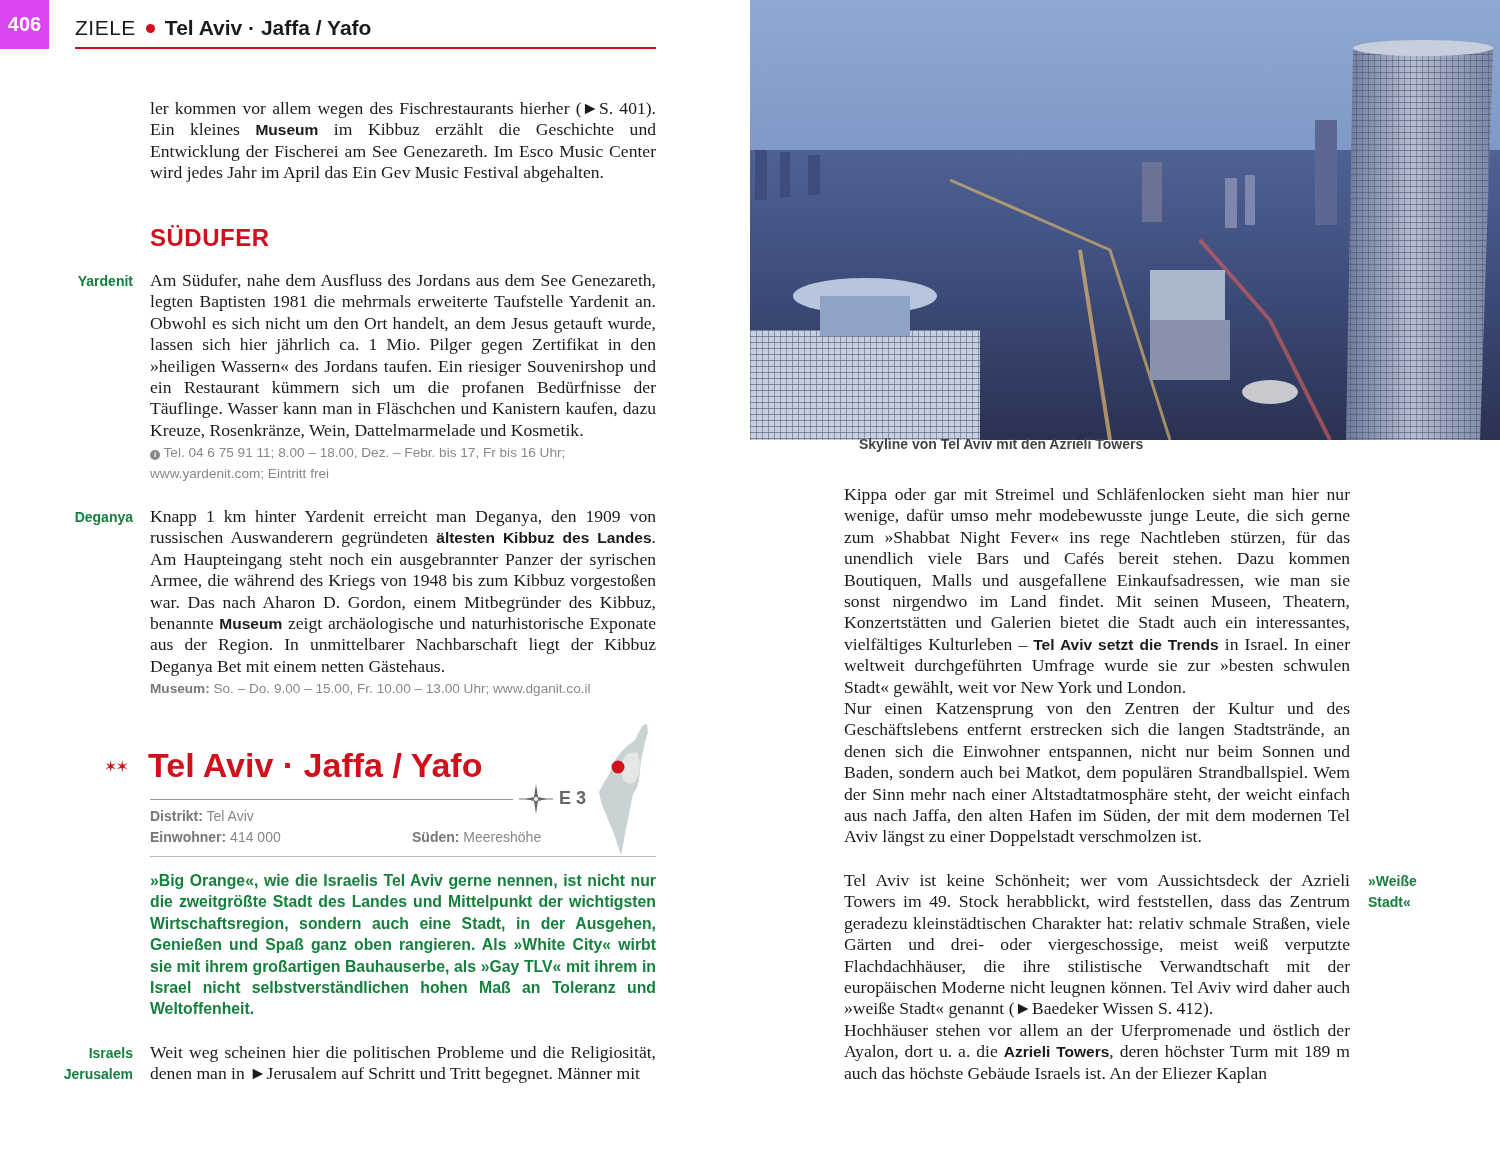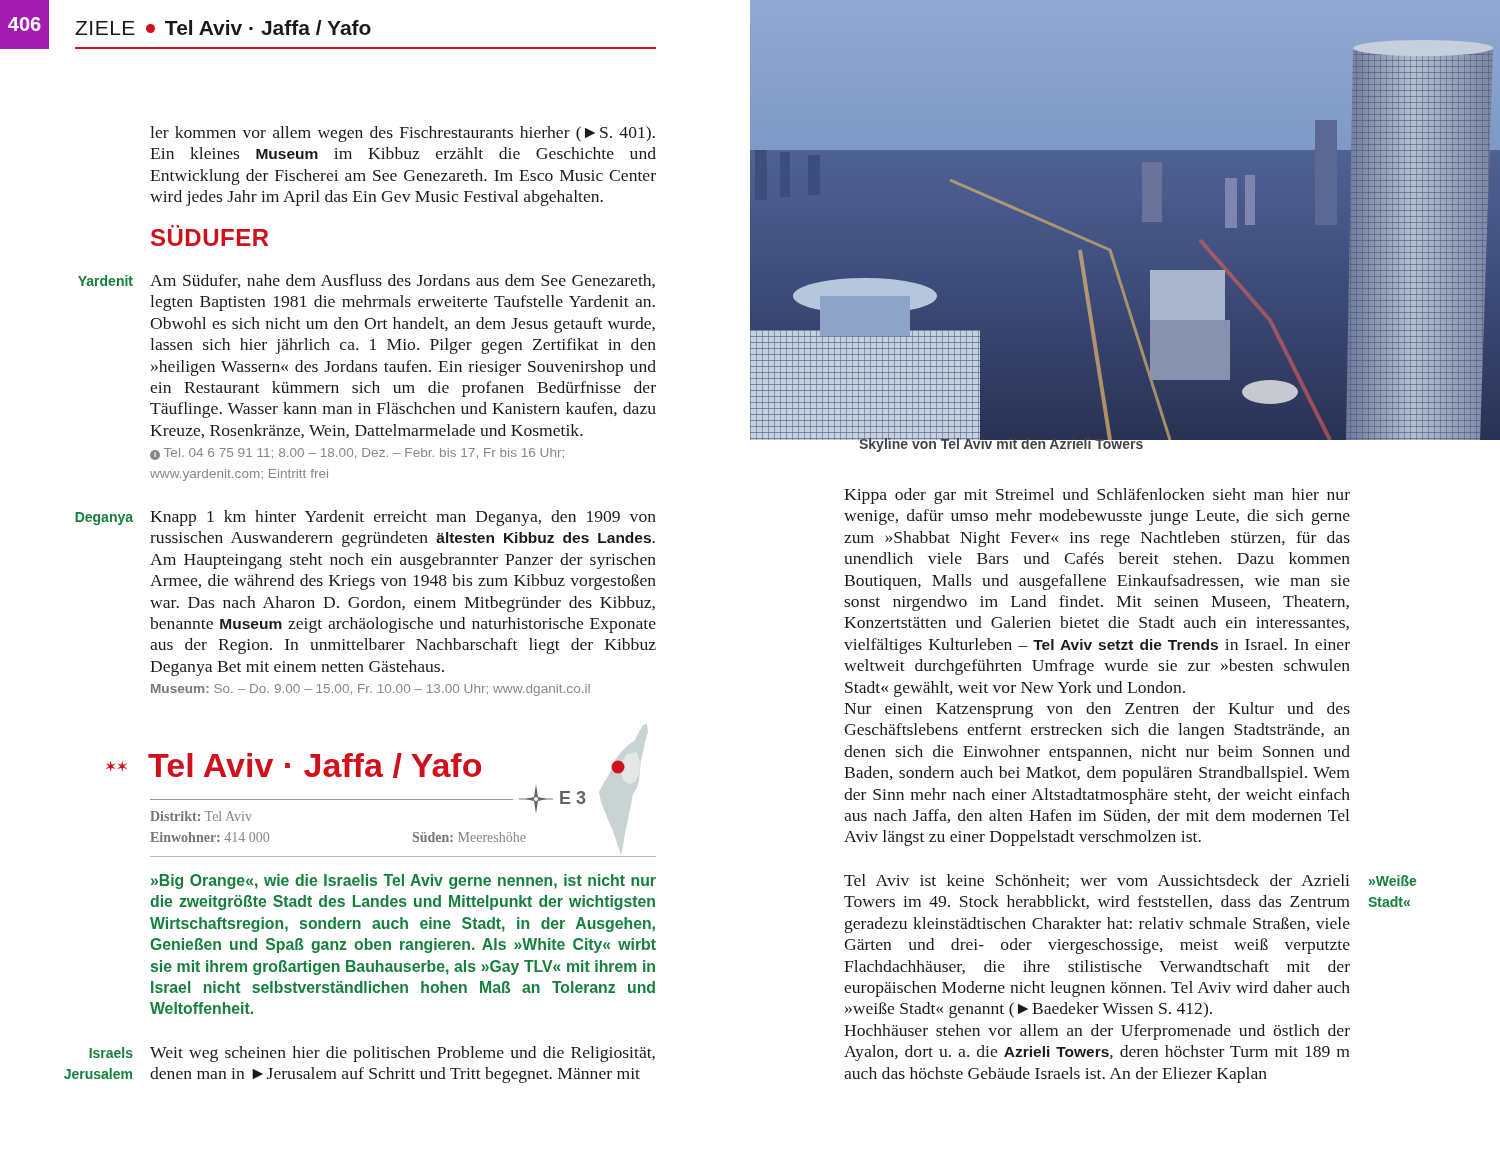--- a/index.html
+++ b/index.html
@@ -1,20 +1,20 @@
 <!DOCTYPE html>
 <html><head>
 <meta charset="utf-8">
 <style>
   * { box-sizing: border-box; margin: 0; padding: 0; }
   html, body { width: 1500px; height: 1156px; background: #ffffff; overflow: hidden; }
   body { position: relative; font-family: "Liberation Serif", serif; color: #1a1a1a; }
 
   
-  .page-num { position: absolute; left: 0; top: 0; width: 49px; height: 49px; background: #a21caf; color: #fff;
+  .page-num { position: absolute; left: 0; top: 0; width: 49px; height: 49px; background: #d946ef; color: #fff;
     font-family: "Liberation Sans", sans-serif; font-weight: bold; font-size: 20px; display: flex; align-items: center; justify-content: center; }
   .running-head { position: absolute; left: 75px; top: 16px; font-family: "Liberation Sans", sans-serif; font-size: 21px; display: flex; align-items: center; white-space: nowrap; }
   .running-head .section { font-weight: normal; letter-spacing: 0.5px; }
   .running-head .dot { width: 9px; height: 9px; border-radius: 50%; background: #d0101b; margin: 0 10px 0 10px; display: inline-block; }
   .running-head .title { font-weight: bold; }
   .head-rule { position: absolute; left: 75px; top: 47px; width: 581px; height: 2px; background: #d0101b; }
 
   
   .para { position: absolute; font-size: 17.6px; line-height: 21.4px; text-align: justify; }
   .para b { font-family: "Liberation Sans", sans-serif; font-weight: bold; font-size: 15.5px; }
@@ -23,21 +23,21 @@
   .margin-label { position: absolute; font-family: "Liberation Sans", sans-serif; font-weight: bold; font-size: 14px; color: #15803d; text-align: right; line-height: 21px; }
 
   .subhead { position: absolute; left: 150px; top: 224px; font-family: "Liberation Sans", sans-serif; font-weight: bold; font-size: 24px; color: #d0101b; letter-spacing: 0.5px; }
 
   
   .stars { position: absolute; left: 104px; top: 757px; font-size: 16px; color: #d0101b; letter-spacing: -2px; }
   .city-title { position: absolute; left: 148px; top: 746px; font-family: "Liberation Sans", sans-serif; font-weight: bold; font-size: 34px; color: #d0101b; white-space: nowrap; }
   .rule-1 { position: absolute; left: 150px; top: 799px; width: 363px; height: 1px; background: #999; }
   .compass { position: absolute; left: 519px; top: 784px; width: 34px; height: 30px; }
   .grid-ref { position: absolute; left: 559px; top: 788px; font-family: "Liberation Sans", sans-serif; font-size: 18px; color: #666; font-weight: bold; }
-  .facts { position: absolute; font-family: Liberation Serif, serif; font-size: 14px; color: #888; line-height: 21px; }
+  .facts { position: absolute; font-family: Liberation Sans, sans-serif; font-size: 14px; color: #888; line-height: 21px; }
   .facts b { color: #777; }
   .rule-2 { position: absolute; left: 150px; top: 856px; width: 506px; height: 1px; background: #bbb; }
   .israel-map { position: absolute; left: 585px; top: 722px; width: 70px; height: 135px; }
 
   .intro { position: absolute; left: 150px; top: 870px; width: 506px; font-family: "Liberation Sans", sans-serif; font-weight: bold; font-size: 15.8px; line-height: 21.4px; color: #15803d; text-align: justify; }
 
   
   .photo { position: absolute; left: 750px; top: 0; width: 750px; height: 440px; overflow: hidden; }
   .caption { position: absolute; left: 844px; top: 436px; font-family: "Liberation Sans", sans-serif; font-weight: bold; font-size: 14px; color: #444; margin-left: 15px; }
 </style>
@@ -45,21 +45,21 @@
 <body>
 
 <div class="page-num">406</div>
 <div class="running-head">
   <span class="section">ZIELE</span>
   <span class="dot"></span>
   <span class="title">Tel Aviv · Jaffa / Yafo</span>
 </div>
 <div class="head-rule"></div>
 
-<p class="para" style="left:150px; top:98px; width:506px;margin-top:24px;"><span>ler kommen vor allem wegen des Fischrestaurants hierher (►S. 401). Ein kleines </span><b>Museum</b><span> im Kibbuz erzählt die Geschichte und Entwicklung der Fischerei am See Genezareth. Im Esco Music Center wird jedes Jahr im April das Ein Gev Music Festival abgehalten.</span></p>
+<p class="para" style="left:150px; top:98px; width:506px;"><span>ler kommen vor allem wegen des Fischrestaurants hierher (►S. 401). Ein kleines </span><b>Museum</b><span> im Kibbuz erzählt die Geschichte und Entwicklung der Fischerei am See Genezareth. Im Esco Music Center wird jedes Jahr im April das Ein Gev Music Festival abgehalten.</span></p>
 
 <div class="subhead">SÜDUFER</div>
 
 <div class="margin-label" style="left:40px; top:271px; width:93px;">Yardenit</div>
 <p class="para" style="left:150px; top:270px; width:506px;">Am Südufer, nahe dem Ausfluss des Jordans aus dem See Genezareth, legten Baptisten 1981 die mehrmals erweiterte Taufstelle Yardenit an. Obwohl es sich nicht um den Ort handelt, an dem Jesus getauft wurde, lassen sich hier jährlich ca. 1 Mio. Pilger gegen Zertifikat in den »heiligen Wassern« des Jordans taufen. Ein riesiger Souvenirshop und ein Restaurant kümmern sich um die profanen Bedürfnisse der Täuflinge. Wasser kann man in Fläschchen und Kanistern kaufen, dazu Kreuze, Rosenkränze, Wein, Dattelmarmelade und Kosmetik.</p>
 <div class="info" style="left:150px; top:442px; width:506px;">
   <span style="display:inline-block;width:10px;height:10px;border-radius:50%;background:#888;color:#fff;font-size:8px;line-height:10px;text-align:center;font-weight:bold;vertical-align:0px;">i</span>
   <span>Tel. 04 6 75 91 11; 8.00 – 18.00, Dez. – Febr. bis 17, Fr bis 16 Uhr; www.yardenit.com; Eintritt frei</span>
 </div>
 

